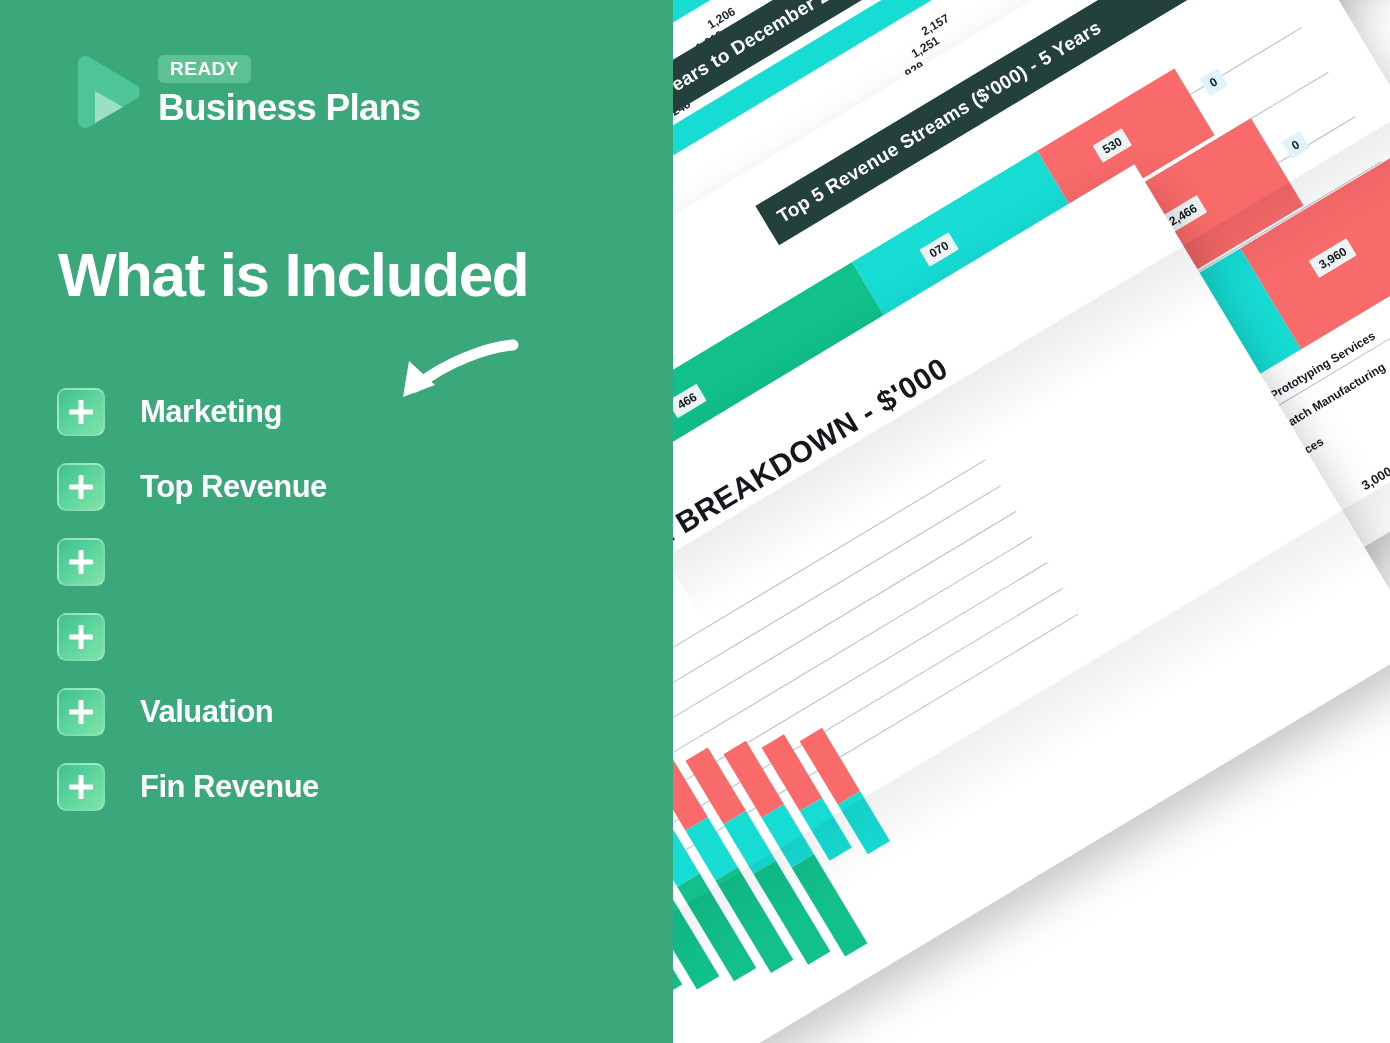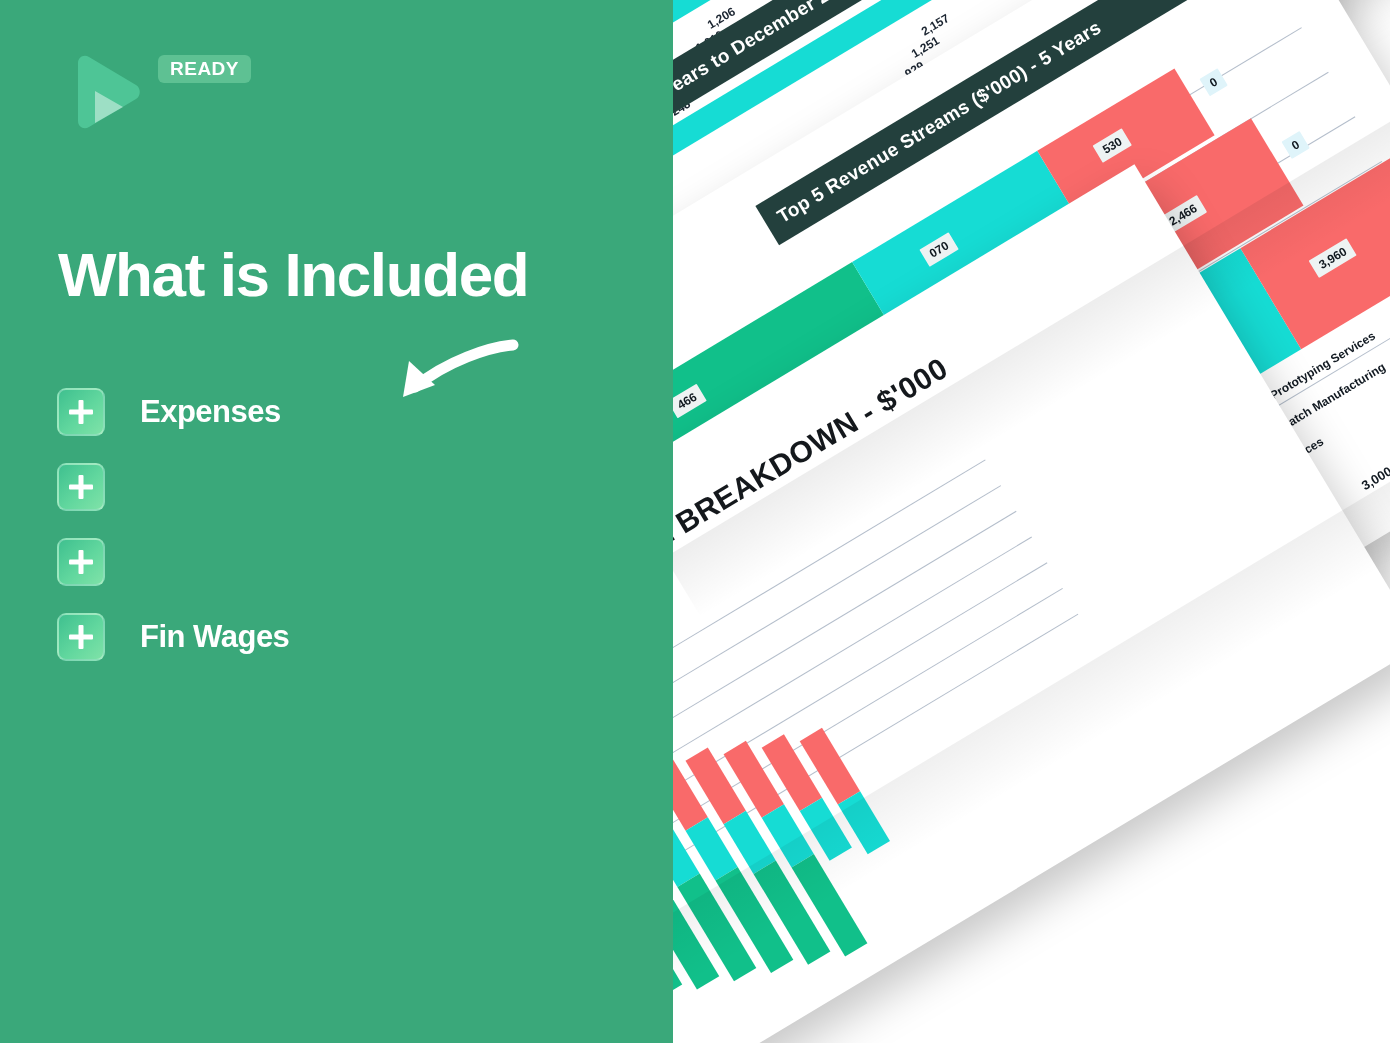--- a/index.html
+++ b/index.html
@@ -265,43 +265,52 @@
 
     <div class="logo-row">
       <div class="logo-mark">
         <svg class="tri-outer" viewBox="0 0 74 76" xmlns="http://www.w3.org/2000/svg">
           <path d="M10 8 C10 2 16 -1 21 2 L68 30 C73 33 73 41 68 44 L21 72 C16 75 10 72 10 66 Z" fill="#4ec596"></path>
           <path d="M27 36 L27 68 L55 52 Z" fill="#ffffff" opacity="0.45"></path>
         </svg>
       </div>
       <div class="logo-text">
         <span class="ready-badge">READY</span>
+        <span class="brand">Business Plans</span>
       </div>
     </div>
 
     <div class="heading">What is Included</div>
 
     <div class="arrow">
       <svg viewBox="0 0 140 80" xmlns="http://www.w3.org/2000/svg">
         <path d="M128 20 C104 22 62 36 30 62" stroke="#ffffff" stroke-width="11" stroke-linecap="round" fill="none"></path>
         <path d="M18 72 L24 36 L50 60 Z" fill="#ffffff"></path>
       </svg>
     </div>
 
     <div class="feature-list">
       <div class="feature-item">
         <span class="plus-box"></span>
-        <span class="feature-label">Expenses</span>
-      </div>
-      <div class="feature-item">
-        <span class="plus-box"></span>
-      </div>
-      <div class="feature-item">
-        <span class="plus-box"></span>
-      </div>
-      <div class="feature-item">
-        <span class="plus-box"></span>
-        <span class="feature-label">Fin Wages</span>
+        <span class="feature-label">Marketing</span>
+      </div>
+      <div class="feature-item">
+        <span class="plus-box"></span>
+        <span class="feature-label">Top Revenue</span>
+      </div>
+      <div class="feature-item">
+        <span class="plus-box"></span>
+      </div>
+      <div class="feature-item">
+        <span class="plus-box"></span>
+      </div>
+      <div class="feature-item">
+        <span class="plus-box"></span>
+        <span class="feature-label">Valuation</span>
+      </div>
+      <div class="feature-item">
+        <span class="plus-box"></span>
+        <span class="feature-label">Fin Revenue</span>
       </div>
     </div>
   </div>
 
 </div>
 
 </body></html>

